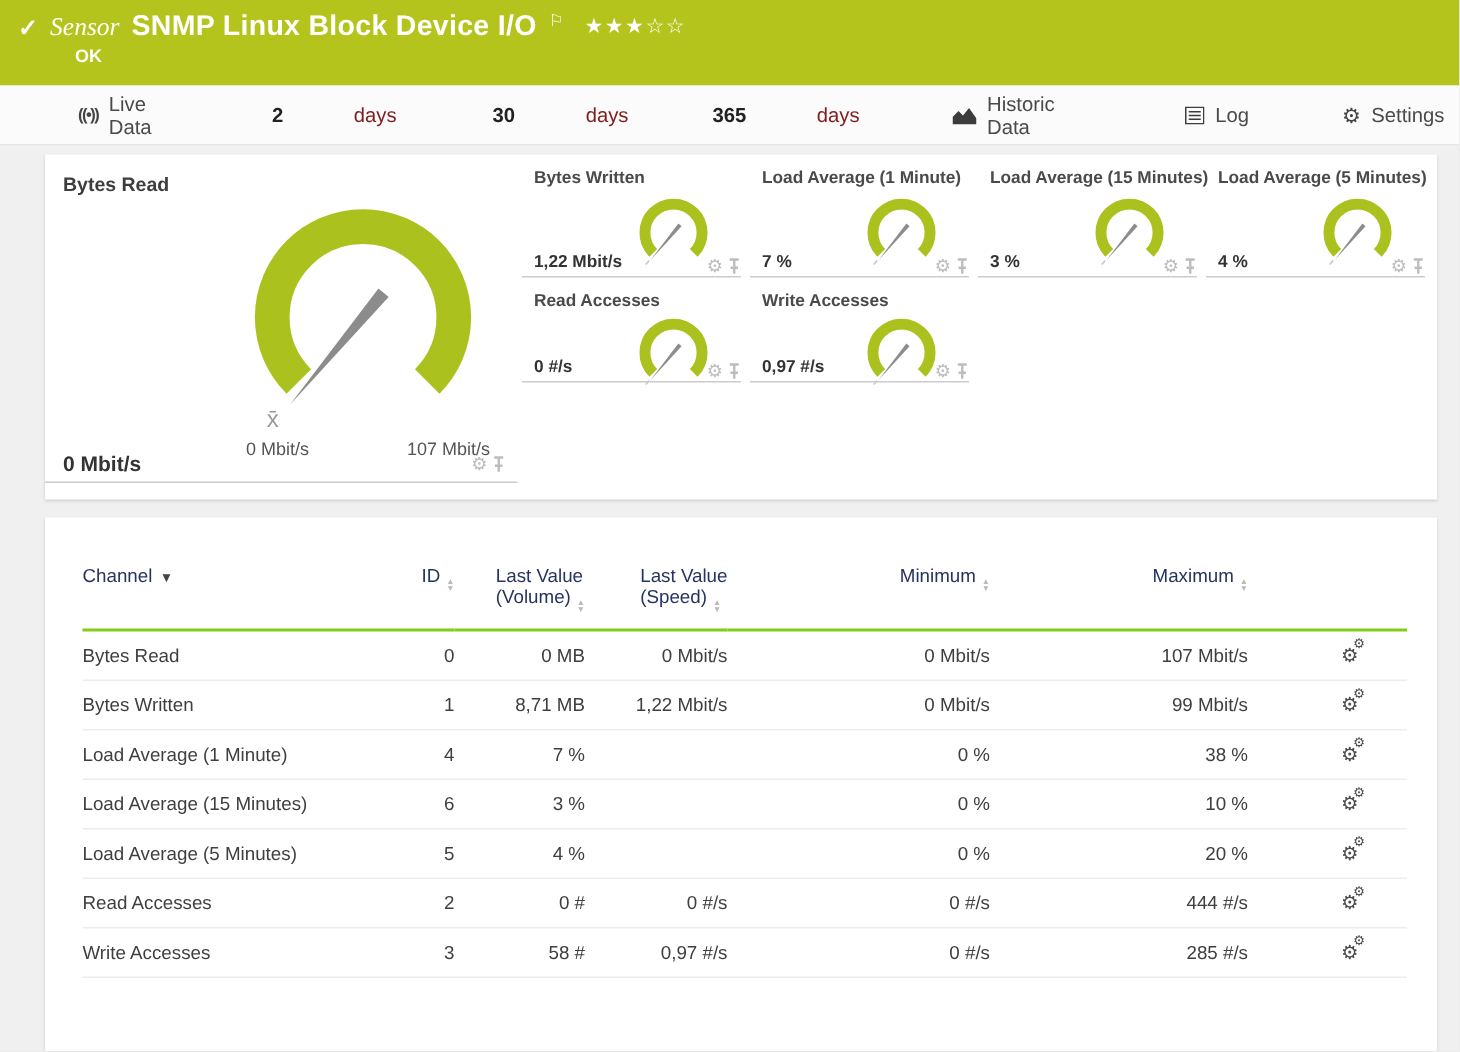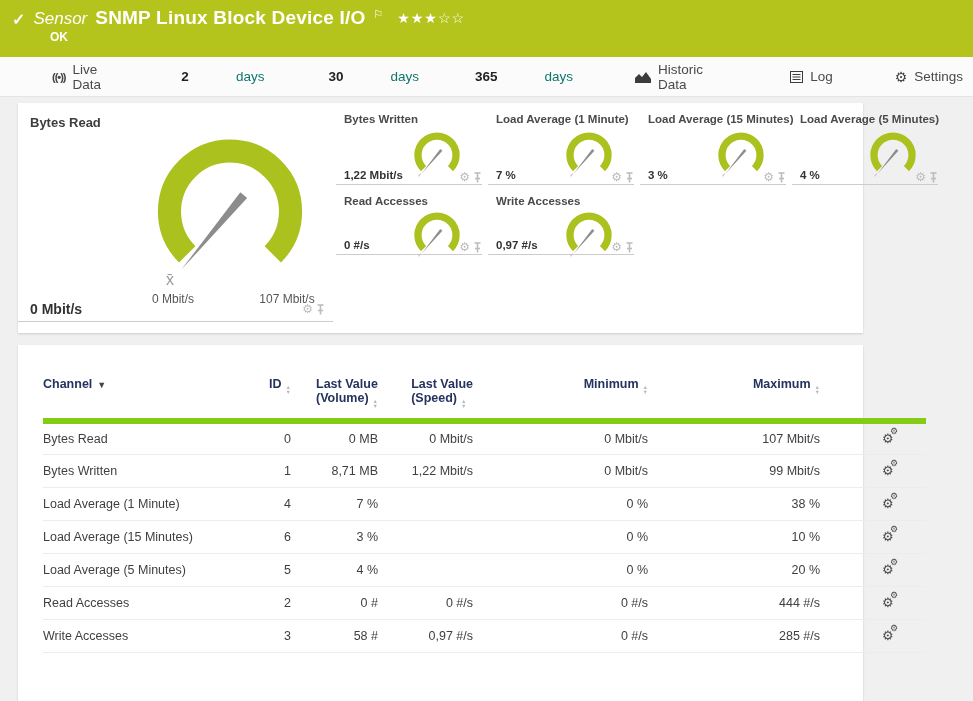--- a/index.html
+++ b/index.html
@@ -4,42 +4,42 @@
 <style>
   * { margin:0; padding:0; box-sizing:border-box; }
   html,body { background:#e9e9e9; }
   body { font-family:"Liberation Sans", sans-serif; }
   .app { position:relative; width:973px; height:701px; background:#f0f0f0; overflow:hidden; }
 
   
   .hdr { position:absolute; top:0; left:0; width:973px; height:57px; background:#b5c41c; color:#fff; }
   .hdr-line1 { position:absolute; left:12px; top:7px; display:flex; align-items:baseline; gap:8px; }
   .hdr-check { font-size:16px; font-weight:bold; position:relative; top:1px; }
-  .hdr-kind { font-size:17px; font-style:italic; }
+  .hdr-kind { font-size:17px; font-style:italic;font-family:Liberation Serif, serif; }
   .hdr-title { font-size:19px; font-weight:bold; letter-spacing:.2px; }
   .hdr-flag { font-size:11px; position:relative; top:-6px; }
   .hdr-stars { font-size:14px; letter-spacing:1px; margin-left:6px; position:relative; top:-1px; }
   .hdr-status { position:absolute; left:50px; top:30px; font-size:12px; font-weight:bold; }
 
   
   .tabbar { position:absolute; top:57px; left:0; width:973px; height:40px; background:#fbfbfb;
             border-bottom:1px solid #e4e4e4; display:flex; align-items:stretch; padding-left:26px; }
   .tab { display:flex; align-items:center; gap:7px; padding:0 10px; font-size:13.5px; color:#4a4a4a;
          cursor:pointer; border-bottom:3px solid transparent; padding-top:3px; }
   .tab .t-num { font-weight:bold; color:#222; }
-  .tab .t-sub { color:#0f766e;margin-left:40px; }
+  .tab .t-sub { color:#7f1d1d;margin-left:40px; }
   .tab.active { color:#1d94c6; border-bottom-color:#2aa3d5; font-weight:bold; }
   .t1{margin-left:16px}.t2{margin-left:42px}.t3{margin-left:44px}.t4{margin-left:36px}
   .t5{margin-left:42px}.t6{margin-left:48px}.t7{margin-left:42px}
   .tab-icon { display:inline-flex; align-items:center; }
   .bcast { font-size:11px; font-weight:bold; color:#444; letter-spacing:-1px; }
   .gear-glyph { font-size:14px; color:#444; }
 
   
-  .card { position:absolute; left:18px; width:845px; background:#fff; box-shadow:0 1px 2px rgba(0,0,0,.15); }
+  .card { position:absolute; left:30px; width:928px; background:#fff; box-shadow:0 1px 2px rgba(0,0,0,.15); }
   .card1 { top:103px; height:230px; }
   .card2 { top:345px; height:356px; }
 
   
   .g-arc { fill:none; stroke:#abc11e; stroke-width:13; }
   .g-needle { fill:#8c8c8c; }
   .g-tick { stroke:#c9c9c9; stroke-width:2; }
   .g-avg { font-size:9px; fill:#9a9a9a; }
 
   .cell-lg { position:absolute; left:0; top:0; width:315px; height:219px; border-bottom:1px solid #ccc; }
@@ -60,22 +60,22 @@
   .cell-sm .g-value { position:absolute; left:8px; bottom:3px; font-size:11.5px; font-weight:bold; color:#333; }
   .cell-sm .cell-icons { position:absolute; right:0; bottom:1px; }
 
   .cell-icons { display:flex; align-items:center; gap:3px; }
   .foot-gear { font-size:12px; color:#bdbdbd; cursor:pointer; line-height:1; }
   .pin-svg { cursor:pointer; }
   .pin-svg line, .pin-svg path { stroke:#bdbdbd; stroke-width:1.6; }
 
   
   table.chan { table-layout:fixed; width:883px; margin:32px 20px 0 25px; border-collapse:collapse; }
-  .chan th { font-size:12.5px; font-weight:bold; color:#26335f; vertical-align:top; text-align:right;
-             padding-bottom:10px; border-bottom:6px solid #84cc16; cursor:pointer; }
+  .chan th { font-size:12.5px; font-weight:normal; color:#26335f; vertical-align:top; text-align:right;
+             padding-bottom:10px; border-bottom:2px solid #84cc16; cursor:pointer; }
   .chan th.col-ch { text-align:left; }
   .chan th .hdr2 { display:inline-block; text-align:left; }
   .chan td { font-size:12.5px; color:#3f3f3f; height:33px; text-align:right; border-bottom:1px solid #ececec; }
   .chan td.col-ch { text-align:left; }
   .chan td.col-tools { text-align:left; padding-left:62px; }
   .sort { display:inline-flex; flex-direction:column; font-size:5.5px; line-height:5px; color:#b9b9b9;
           margin-left:4px; position:relative; top:1px; font-style:normal; }
   .sort-active { font-size:9px; color:#444; margin-left:5px; }
   .rowgear { position:relative; display:inline-block; font-size:13px; color:#4d4d4d; cursor:pointer; line-height:1; }
   .rowgear .rowgear-sm { position:absolute; font-size:9px; left:8px; top:-5px; color:#4d4d4d; }

